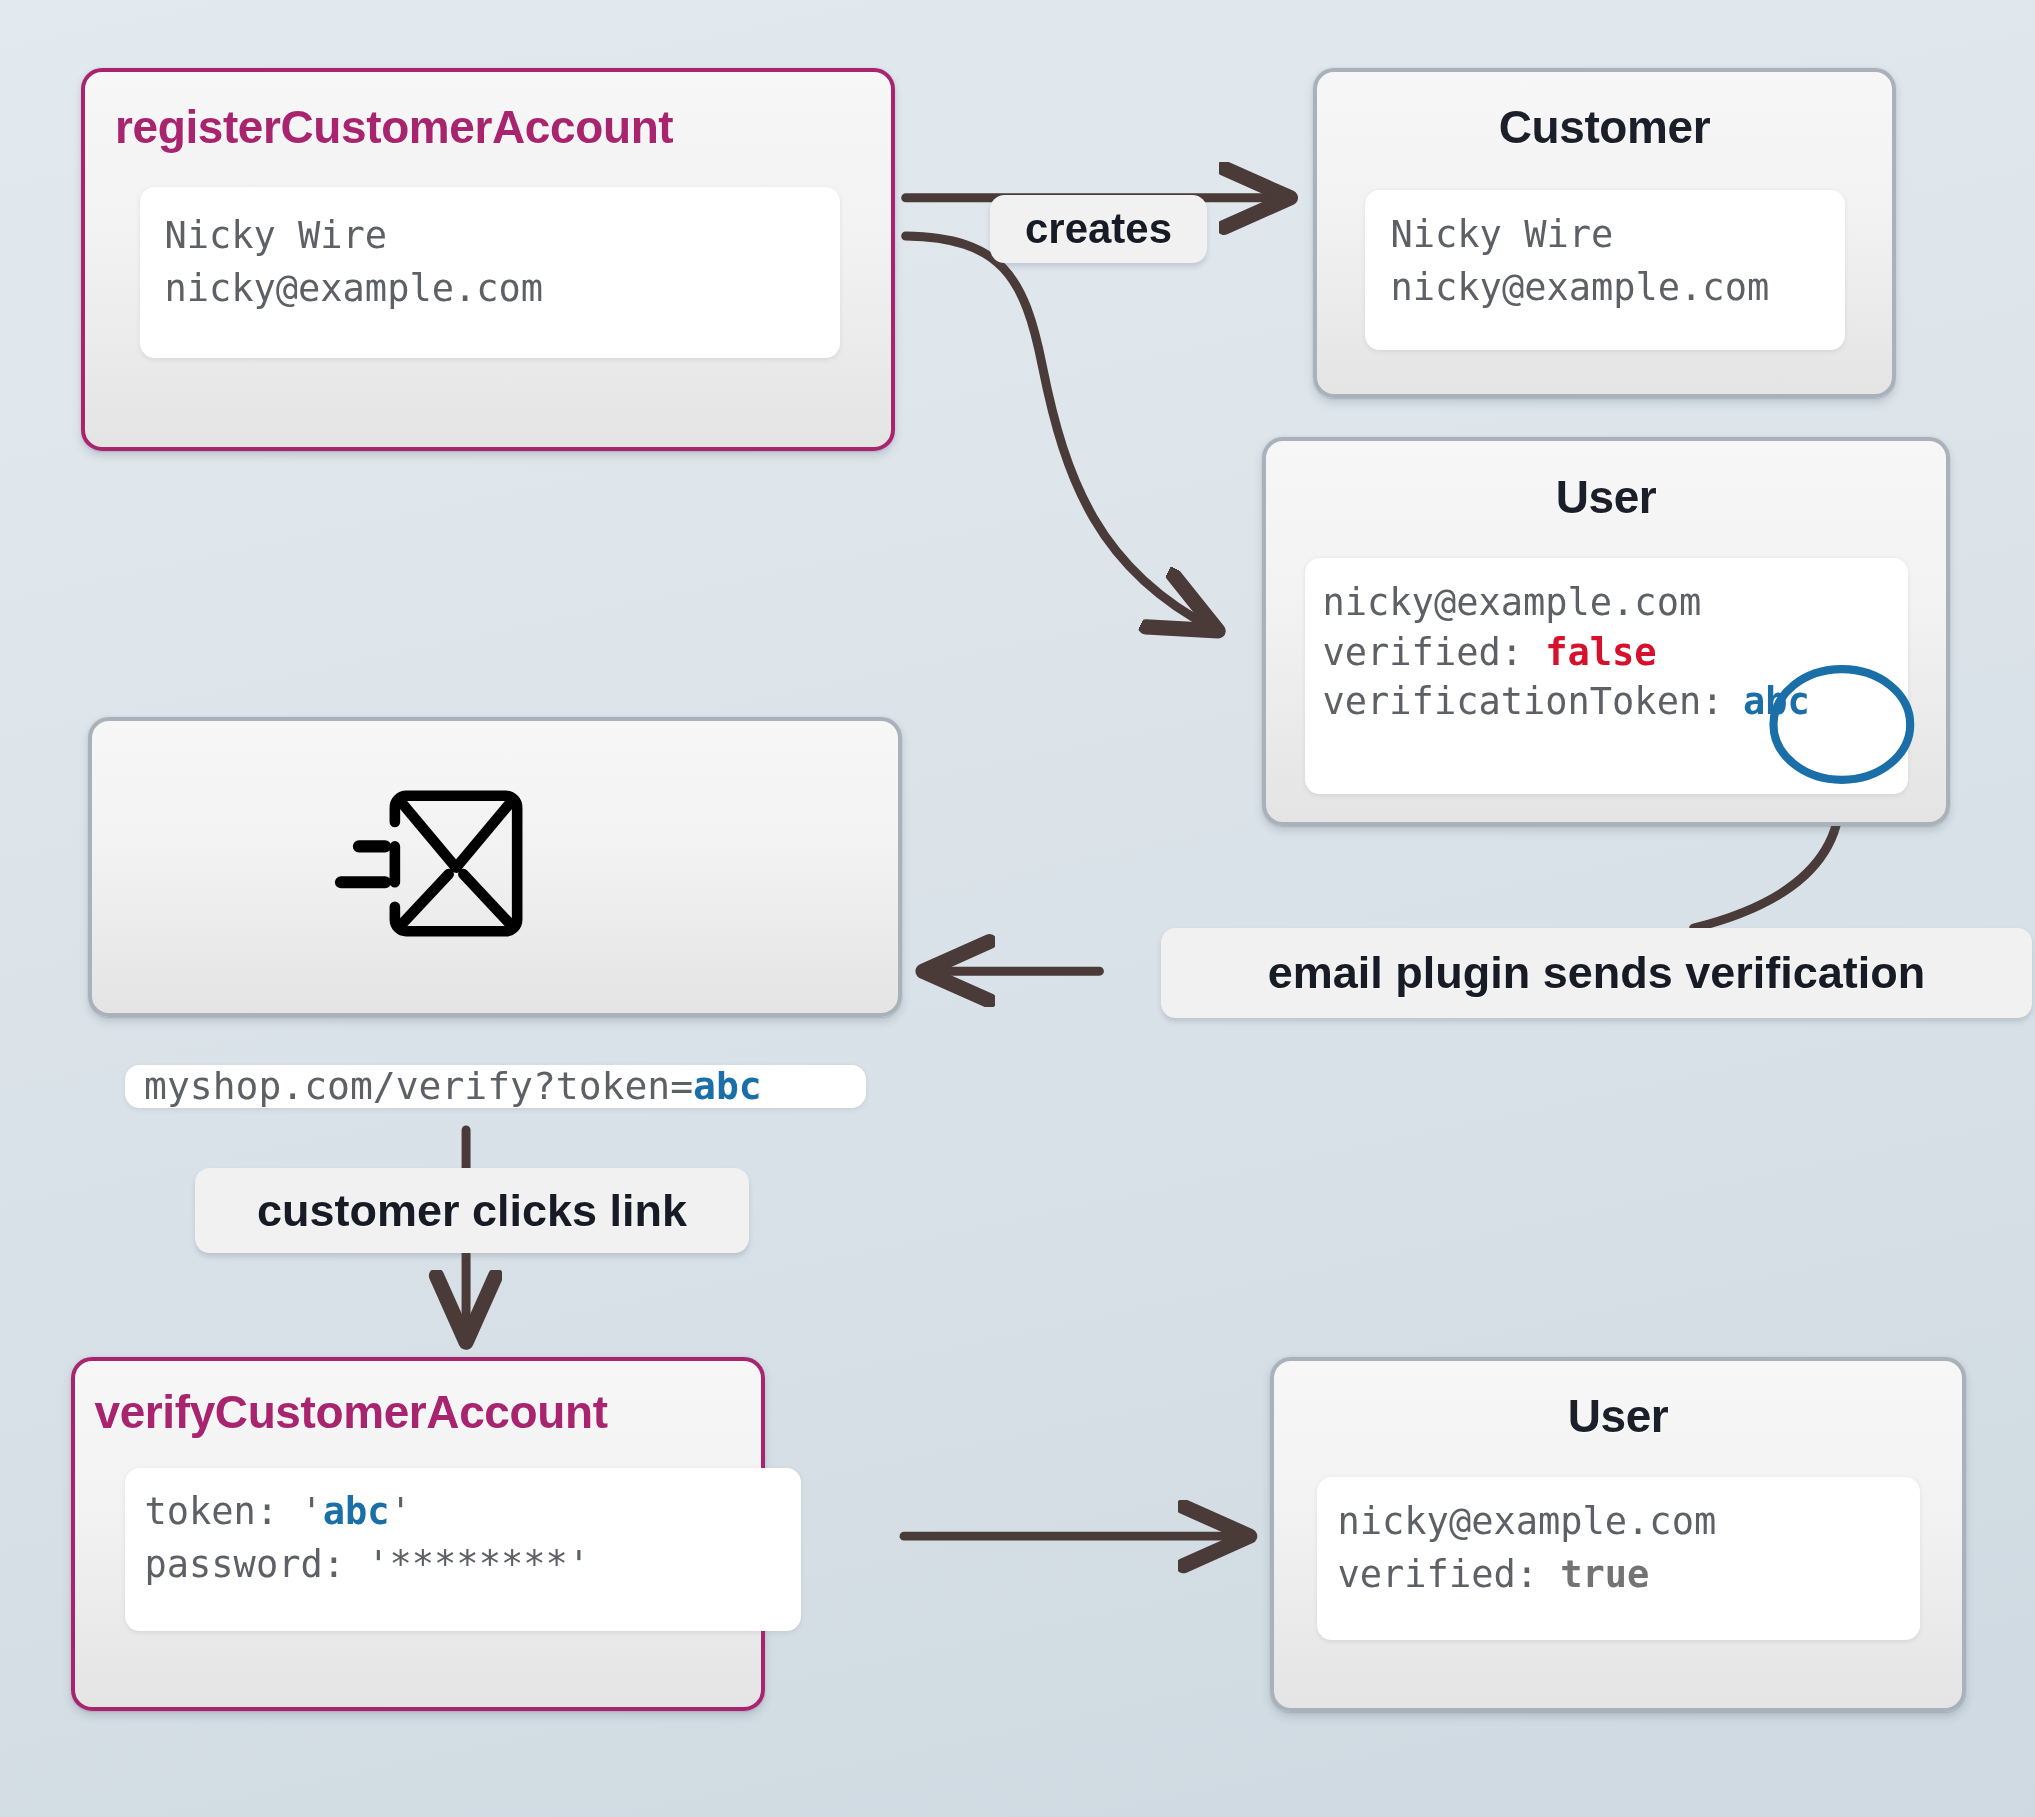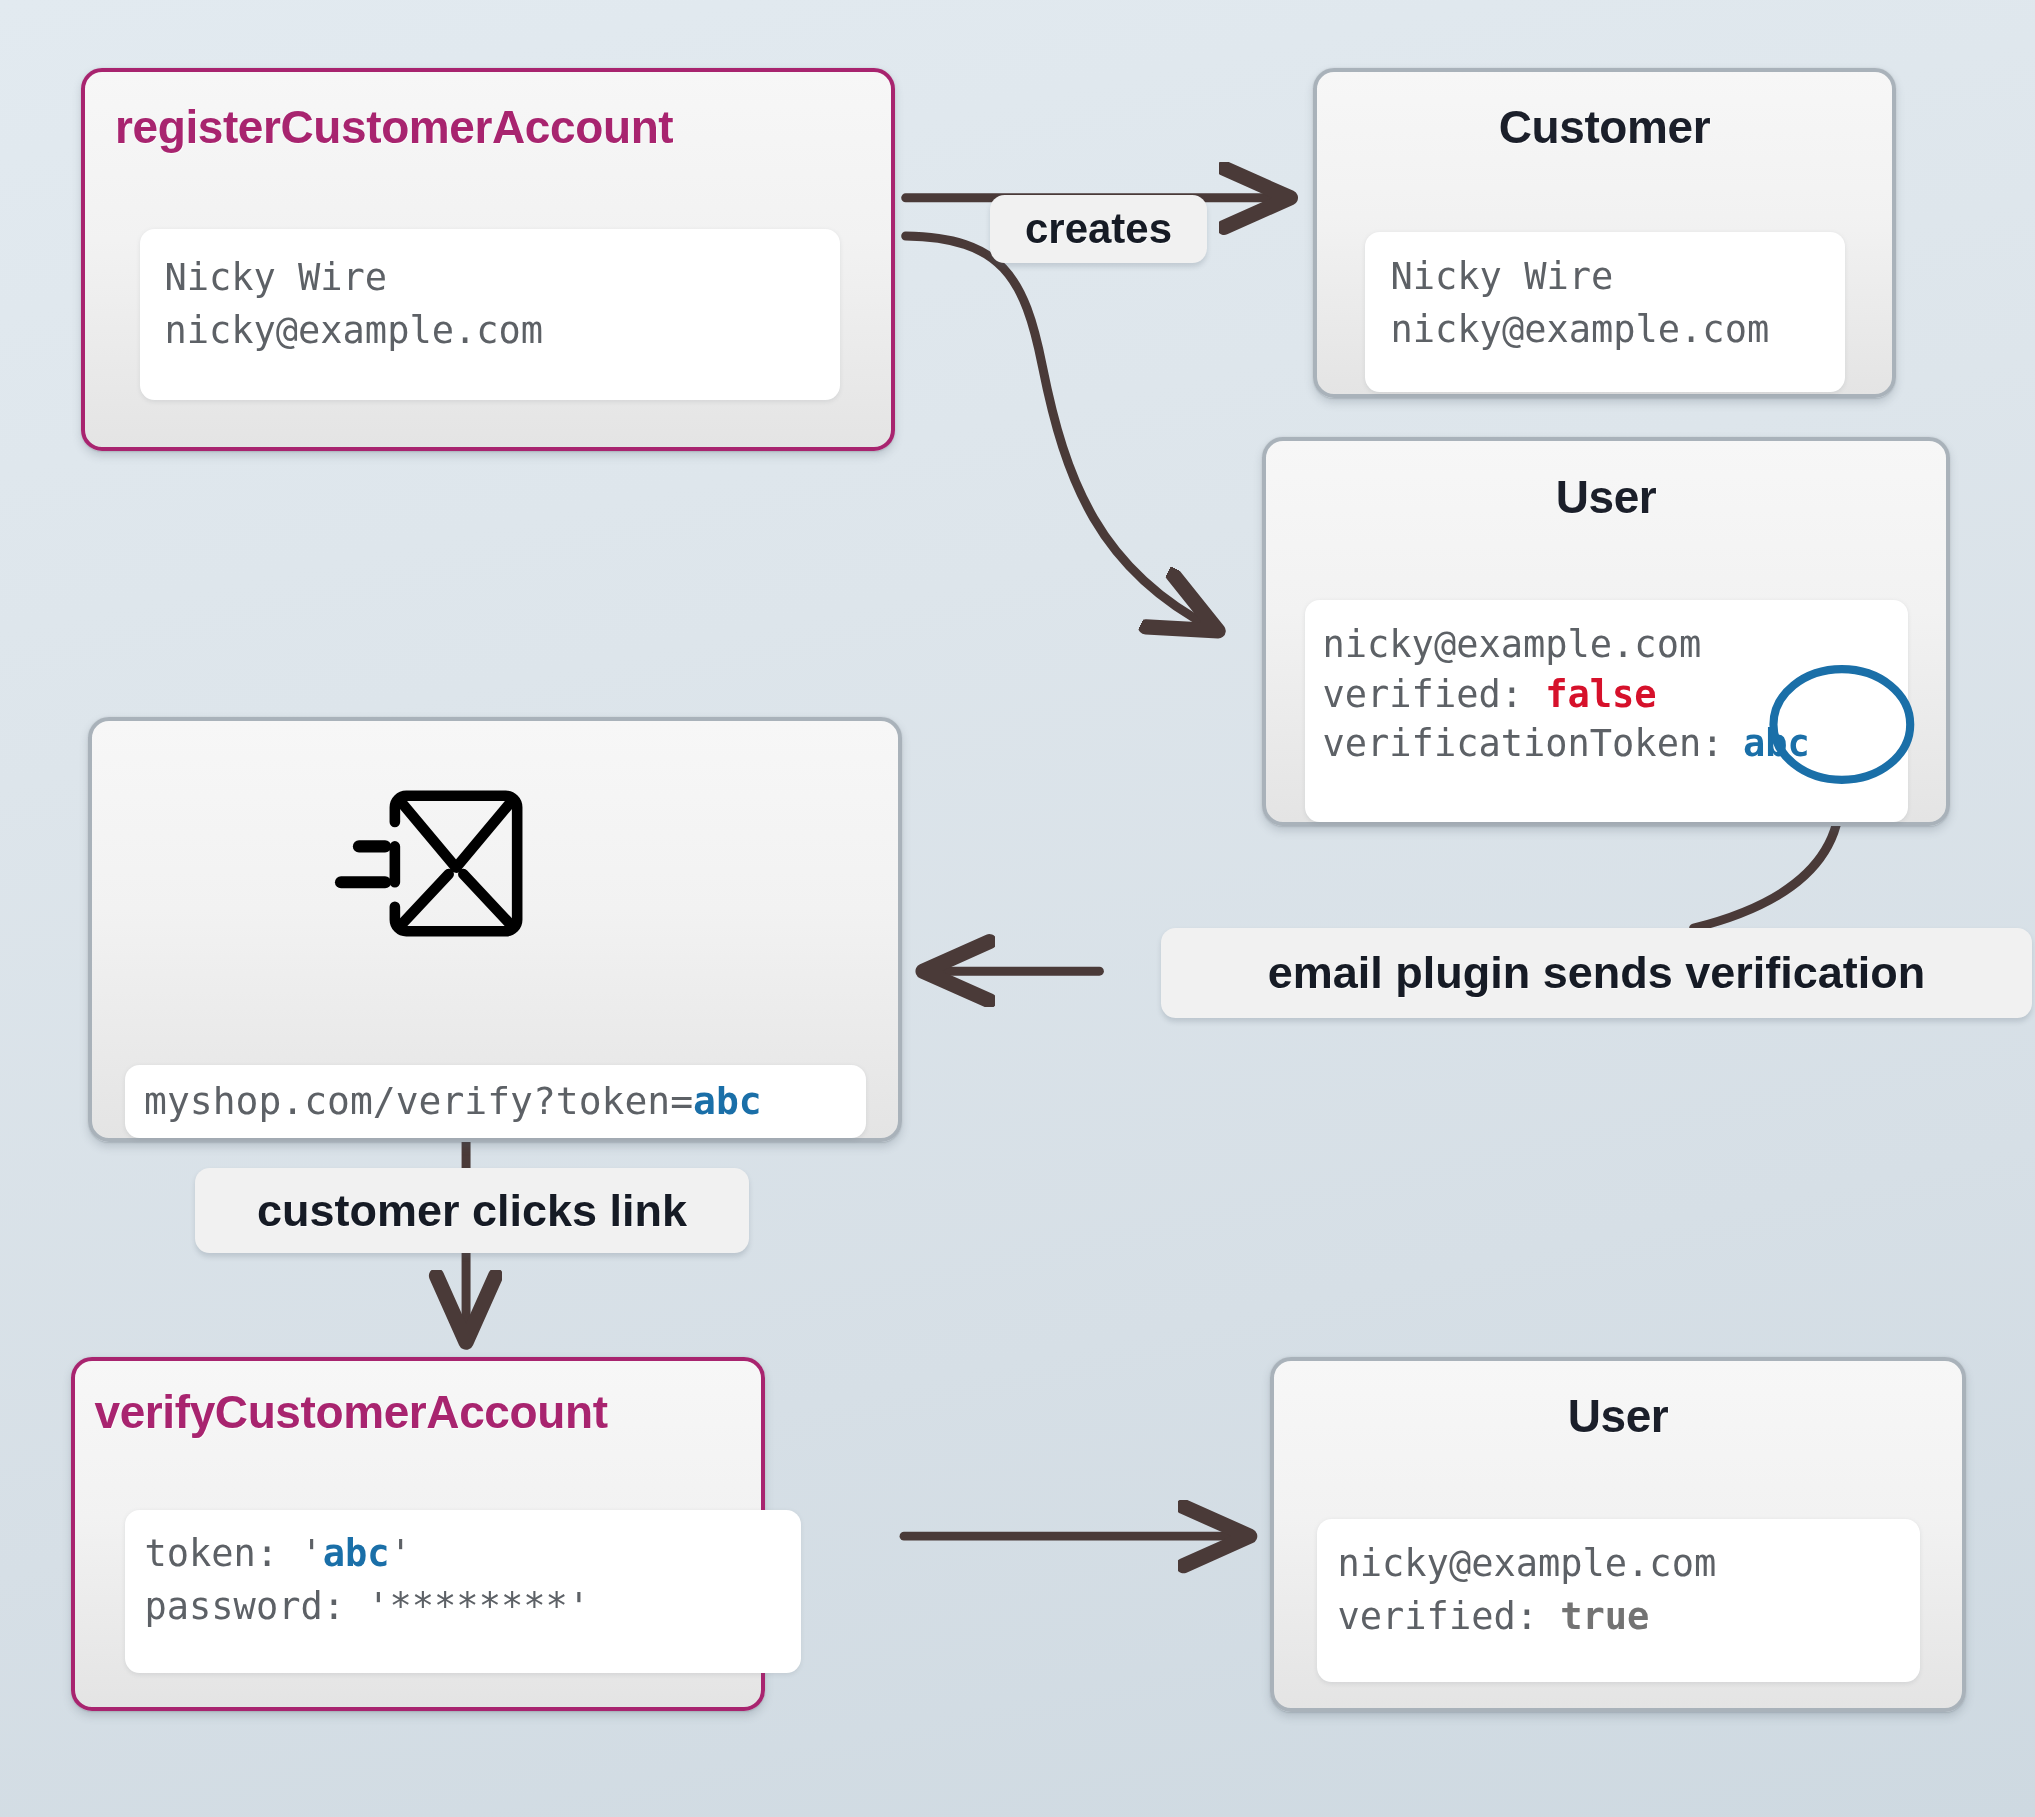--- a/index.html
+++ b/index.html
@@ -23,21 +23,20 @@
   
   .node {
     position: absolute;
     box-sizing: border-box;
     border-radius: 21px;
     background: linear-gradient(180deg, #f7f7f7 0%, #f2f2f2 45%, #e4e4e4 100%);
     box-shadow: 0 4.9px 8.1px rgba(80,95,110,0.22), 0 0.8px 1.6px rgba(60,70,80,0.18);
     display: flex;
     flex-direction: column;
     align-items: center;
-    gap: 42px;
   }
   .node.gray  { border: 4.1px solid #a9b2ba; }
   .node.pink  { border: 4.1px solid #a8246f; }
 
   .node-title {
     font-size: 46px;
     font-weight: bold;
     letter-spacing: -0.4px;
     text-align: center;
     width: 100%;
@@ -96,21 +95,21 @@
   #n-register  { left: 81px;  top: 68px;   width: 814px; height: 383px; padding: 28px 0 0 0; }
   #n-register .node-title { padding-left: 60px; }
   #n-register .panel { margin: 33px 0 0 55px; width: 700px; height: 171px; padding: 28px 0 0 24.4px; align-self: flex-start;}
 
   #n-customer  { left: 1313px; top: 68px;   width: 583px; height: 330px; padding: 28px 0 0 0; }
   #n-customer .panel { margin-top: 36px; width: 480px; height: 160px; padding: 24.4px 0 0 26px; }
 
   #n-user1     { left: 1262px; top: 437px;  width: 688px; height: 389px; padding: 29px 0 0 0; }
   #n-user1 .panel { margin-top: 34px; width: 603px; height: 236px; padding: 24.4px 0 0 18px; }
 
-  #n-email     { left: 88px;  top: 717px;  width: 814px; height: 425px; }
+  #n-email     { left: 88px;  top: 717px;  width: 814px; height: 300px; }
   #n-email .panel { margin-top: 344px; width: 741px; height: 98px; display:flex; align-items:center; padding-left: 19.5px; }
   #n-email .mono { font-size: 38px; }
 
   #n-verify    { left: 71px;  top: 1357px; width: 694px; height: 354px; padding: 24.4px 0 0 0; }
   #n-verify .node-title { padding-left: 39px; }
   #n-verify .panel { margin: 29px 0 0 50px; width: 676px; height: 163px; padding: 23px 0 0 19.5px; align-self: flex-start; }
 
   #n-user2     { left: 1270px; top: 1357px; width: 696px; height: 355px; padding: 28px 0 0 0; }
   #n-user2 .panel { margin-top: 34px; width: 603px; height: 163px; padding: 24.4px 0 0 21px; }
 

